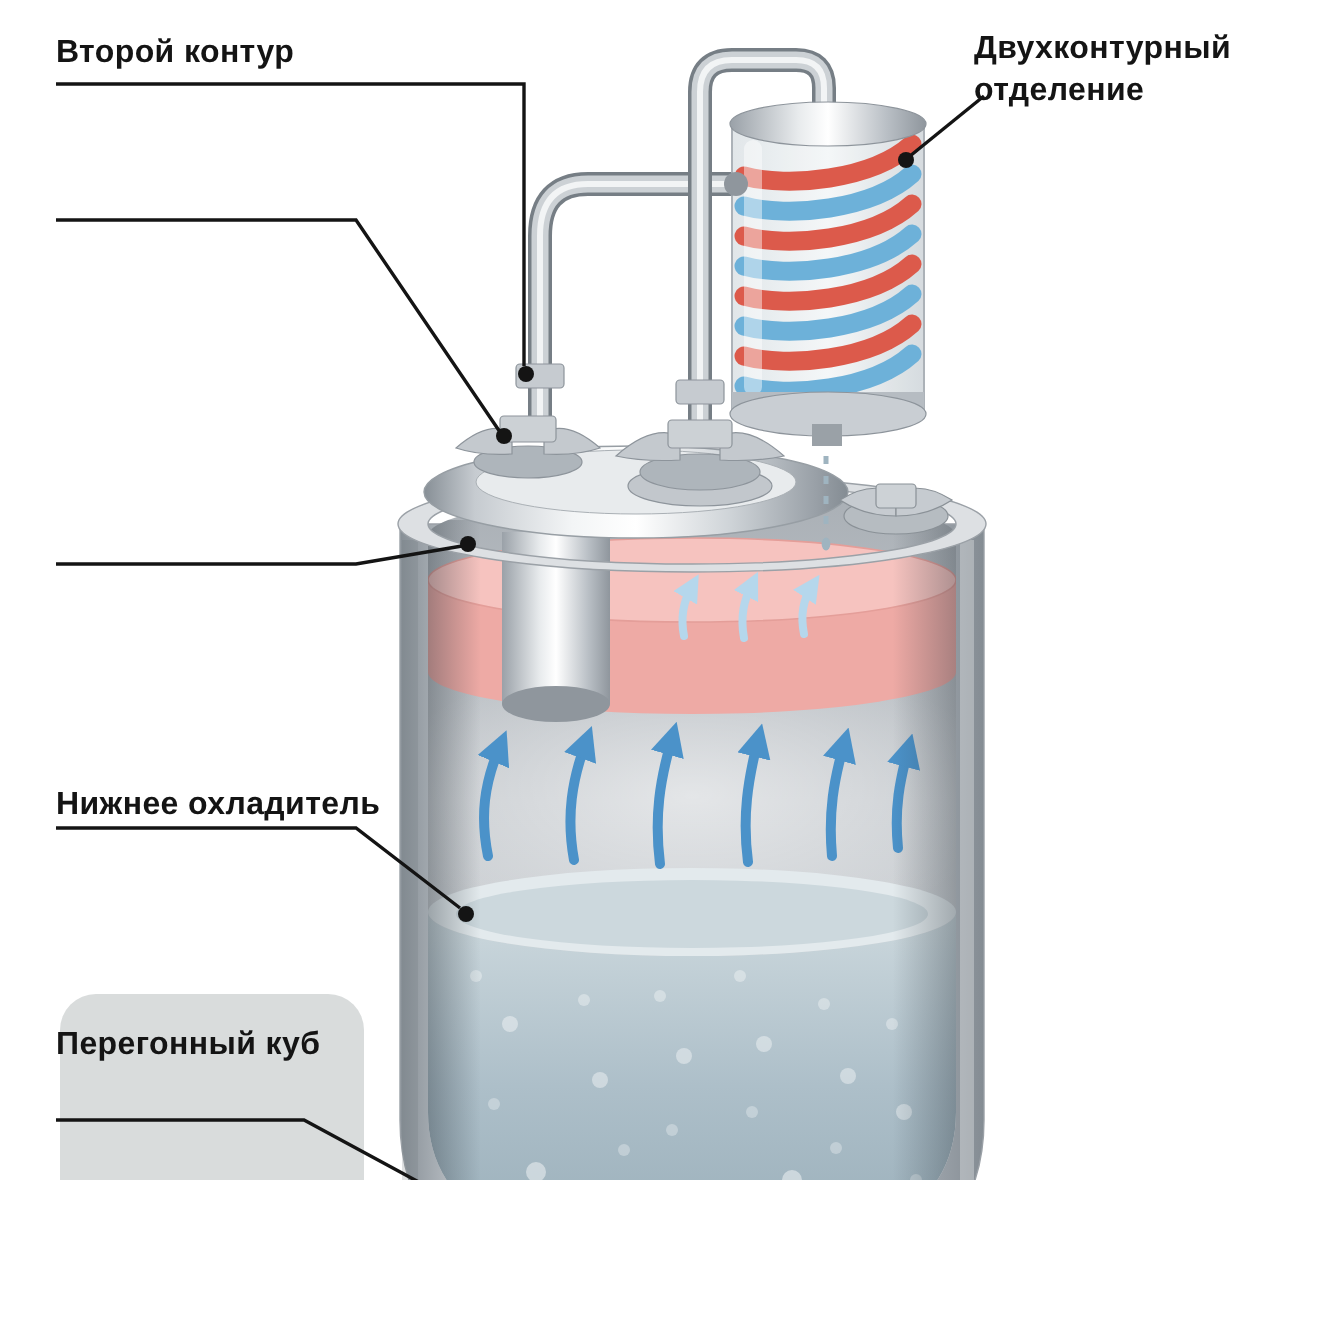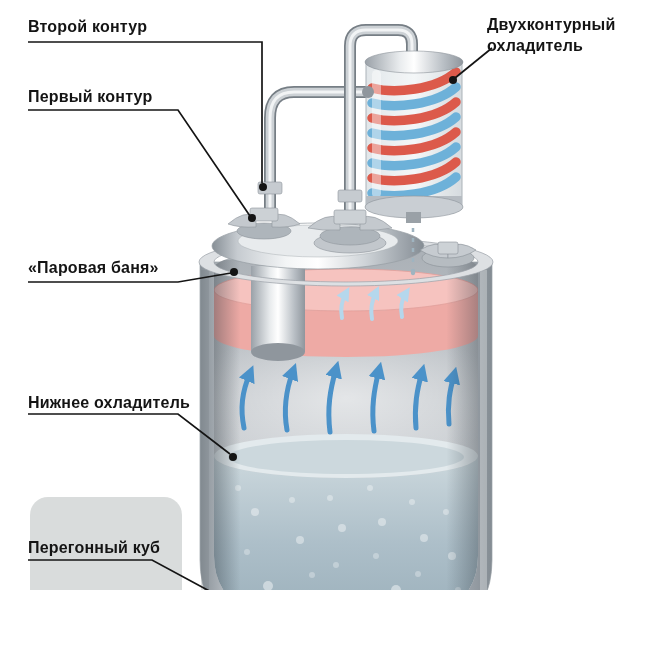--- a/index.html
+++ b/index.html
@@ -241,19 +241,17 @@
     <polyline class="leader" points="28,282 178,282 231,273"></polyline>
     <circle class="dot" cx="234" cy="272" r="4"></circle>
     <polyline class="leader" points="28,414 178,414 230,454"></polyline>
     <circle class="dot" cx="233" cy="457" r="4"></circle>
     <polyline class="leader" points="28,560 152,560 226,600"></polyline>
     <circle class="dot" cx="229" cy="603" r="4"></circle>
   </g>
 </svg>
 
 <div class="label" style="left:28px;top:16px">Второй контур</div>
-<div class="label" style="left:28px;top:86px">Первый контур</div>
-<div class="label wrap" style="left:487px;top:14px;width:162px">Двухконтурный охладитель</div>
-<div class="label" style="left:28px;top:257px">«Паровая баня»</div>
+<div class="label wrap" style="left:487px;top:14px;width:162px">Двухконтурный отделение</div>
 <div class="label" style="left:28px;top:392px">Нижнее охладитель</div>
-<div class="label" style="left:28px;top:537px">Перегонный куб</div>
+<div class="label" style="left:28px;top:512px">Перегонный куб</div>
 
 </div>
 
 </body></html>

